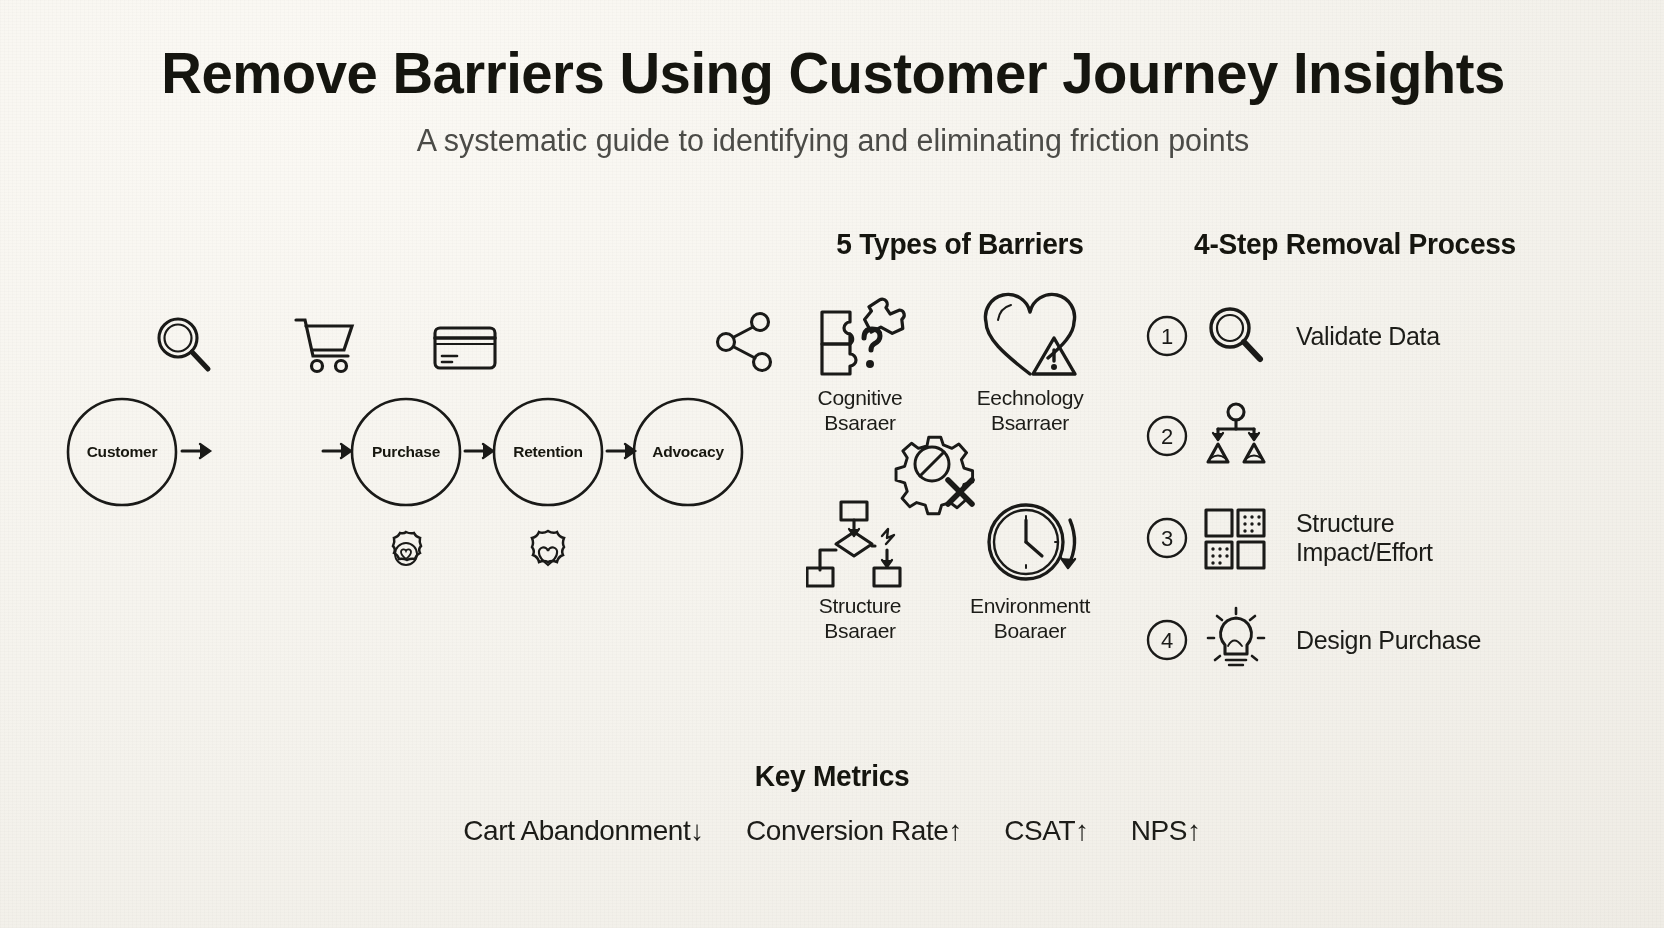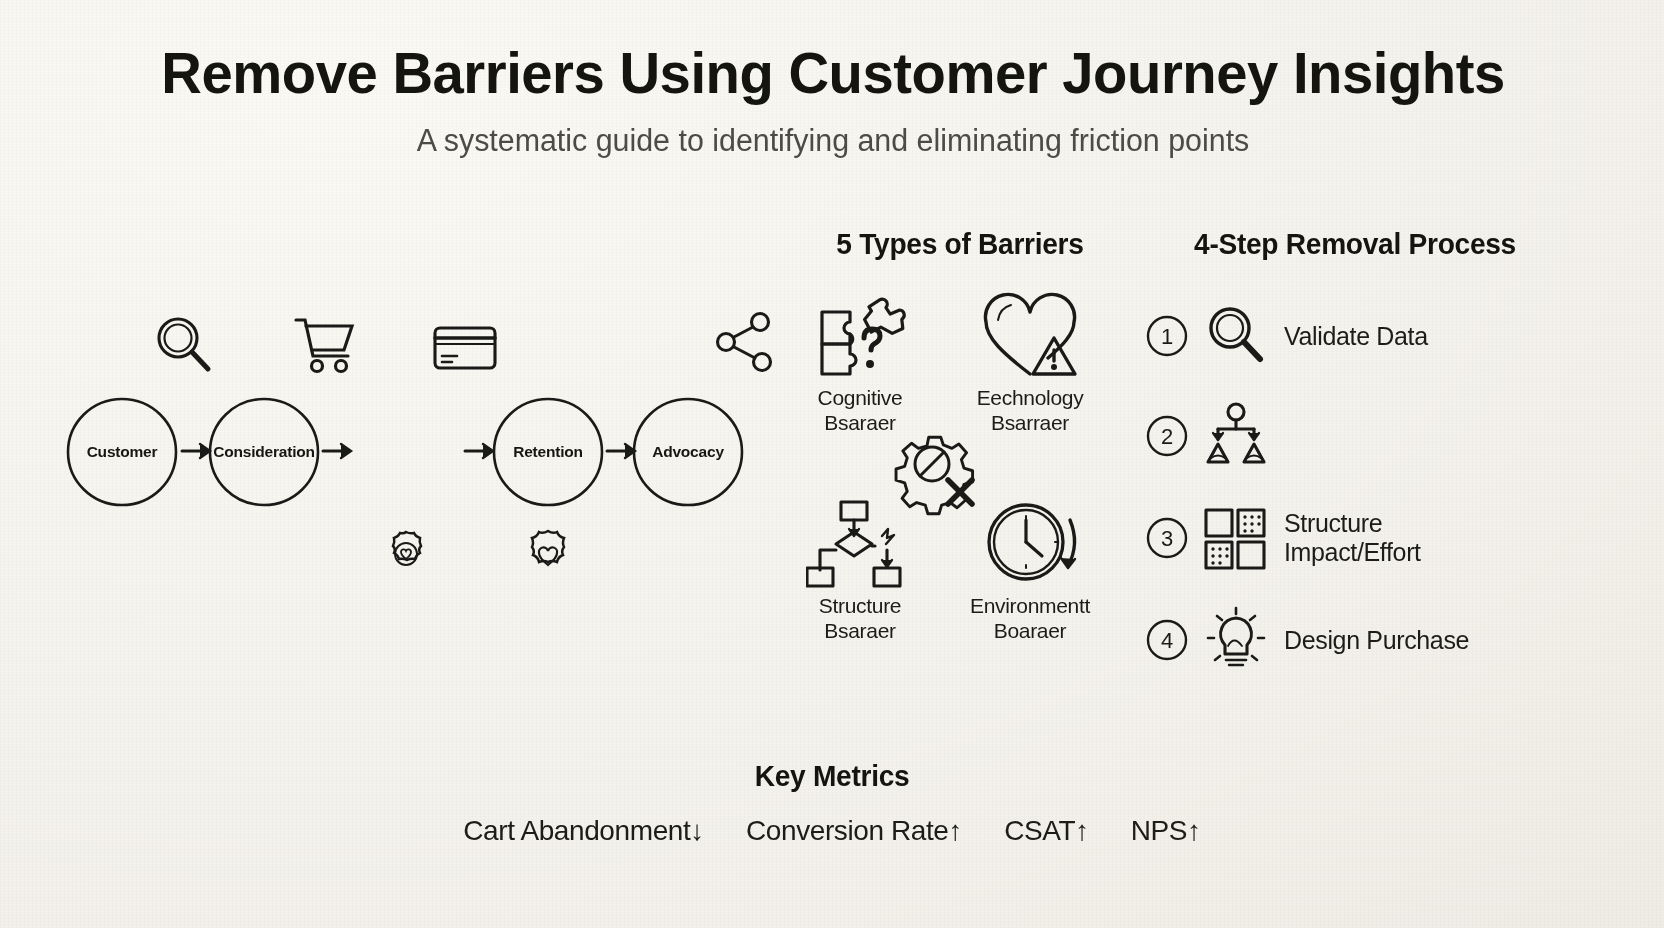--- a/index.html
+++ b/index.html
@@ -71,21 +71,21 @@
   
   #steps { position: absolute; left: 1140px; top: 228px; width: 430px; height: 460px; }
   #steps-heading {
     font-size: 29px; font-weight: bold; text-align: center; color: #15150f;
     letter-spacing: -0.3px; transform: scaleX(0.97);
   }
   .step-row { position: absolute; left: 0; width: 430px; height: 80px; display: flex; align-items: center; }
   .step-num { width: 54px; height: 54px; flex: 0 0 54px; }
   .step-icon { width: 72px; height: 72px; flex: 0 0 72px; margin-left: 6px; }
   .step-label {
-    margin-left: 12px; font-size: 25px; color: #1c1c18; line-height: 1.16;
+    margin-left: 24px; font-size: 25px; color: #1c1c18; line-height: 1.16;
     letter-spacing: -0.35px;
   }
 
   
   #metrics { position: absolute; left: 0; top: 760px; width: 1664px; text-align: center; }
   #metrics-heading {
     font-size: 29px; font-weight: bold; color: #15150f; letter-spacing: -0.3px;
     transform: scaleX(0.97);
   }
   #metrics-row {
@@ -155,33 +155,33 @@
         </svg>
       <div class="stage-label">Customer</div>
     </div>
     <div class="stage-arrow" style="left:122px; top:144px;">
       <svg viewBox="0 0 40 22" fill="none" stroke="#1a1a18" stroke-width="3" stroke-linecap="round">
         <path d="M2 11 L28 11"></path>
           <path d="M20 4 L30 11 L20 18" fill="#1a1a18" stroke-width="2.4"></path>
       </svg>
     </div>
 
-    <div class="stage-node" style="left:150px; top:100px;">
-      <svg viewBox="0 0 112 112">
-          <ellipse cx="56" cy="56" rx="54" ry="53" fill="none" stroke="#1a1a18" stroke-width="2.6"></ellipse>
-        </svg>
-      <div class="stage-label">Consideration</div>
-    </div>
     <div class="stage-arrow" style="left:263px; top:144px;">
       <svg viewBox="0 0 40 22" fill="none" stroke="#1a1a18" stroke-width="3" stroke-linecap="round">
         <path d="M2 11 L28 11"></path>
           <path d="M20 4 L30 11 L20 18" fill="#1a1a18" stroke-width="2.4"></path>
       </svg>
     </div>
 
+    <div class="stage-node" style="left:292px; top:100px;">
+      <svg viewBox="0 0 112 112">
+          <ellipse cx="56" cy="56" rx="54" ry="53" fill="none" stroke="#1a1a18" stroke-width="2.6"></ellipse>
+        </svg>
+      <div class="stage-label">Purchase</div>
+    </div>
     <div class="stage-arrow" style="left:405px; top:144px;">
       <svg viewBox="0 0 40 22" fill="none" stroke="#1a1a18" stroke-width="3" stroke-linecap="round">
         <path d="M2 11 L28 11"></path>
           <path d="M20 4 L30 11 L20 18" fill="#1a1a18" stroke-width="2.4"></path>
       </svg>
     </div>
 
     <div class="stage-node" style="left:434px; top:100px;">
       <svg viewBox="0 0 112 112">
           <ellipse cx="56" cy="56" rx="54" ry="53" fill="none" stroke="#1a1a18" stroke-width="2.6"></ellipse>

